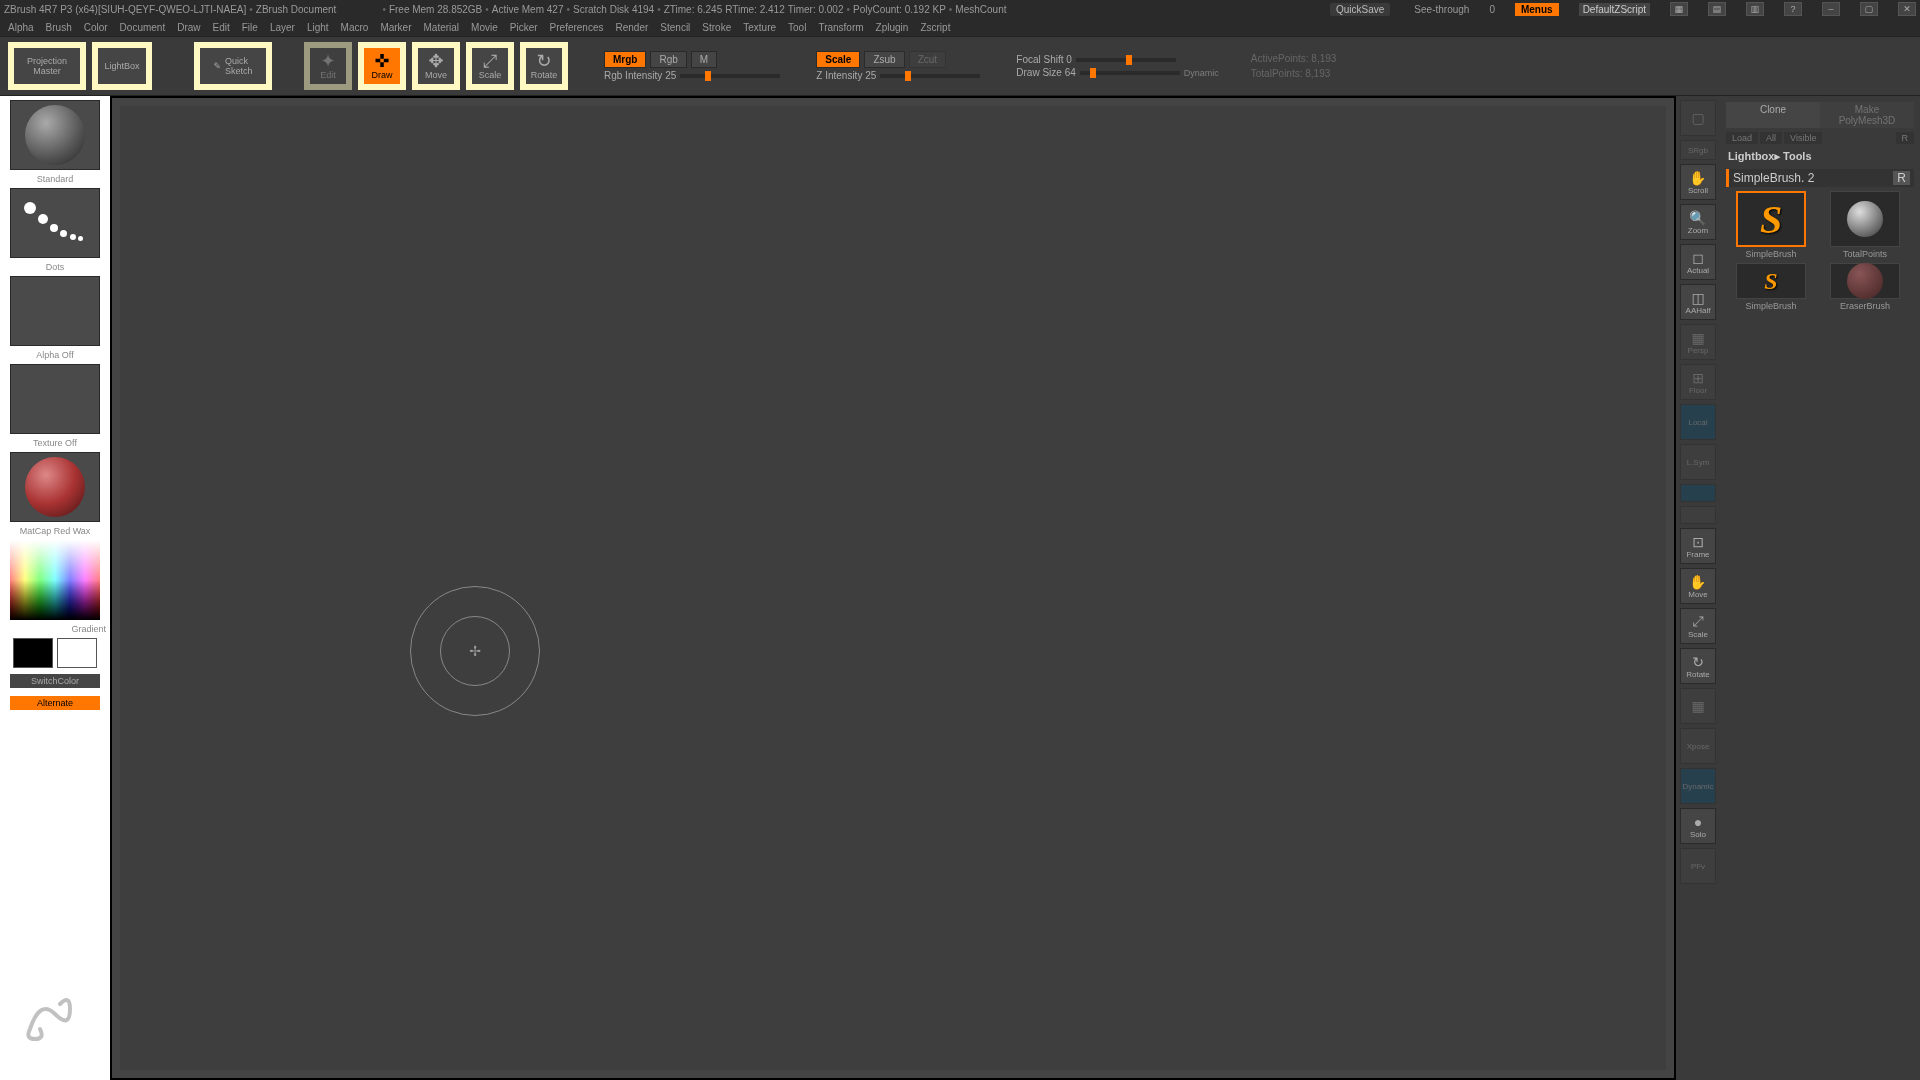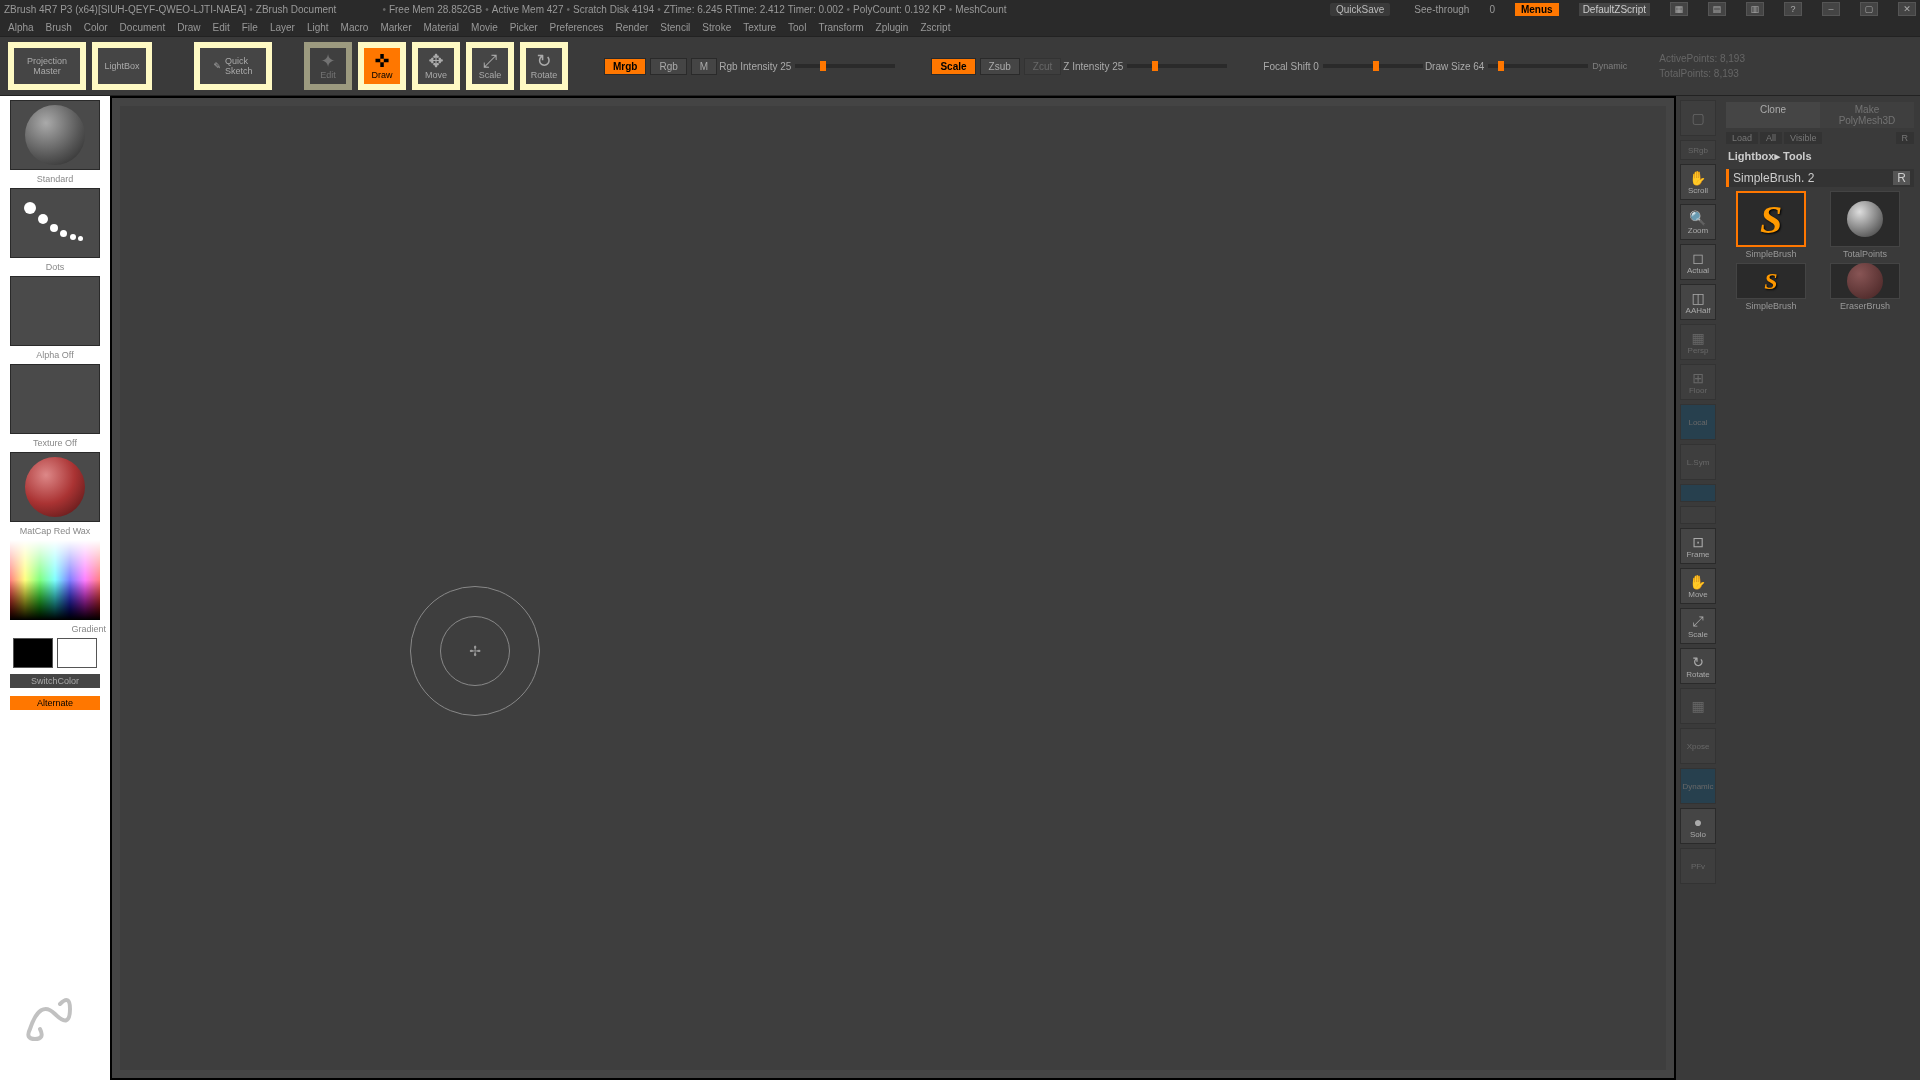--- a/index.html
+++ b/index.html
@@ -15,21 +15,21 @@
 .titlebar-icon{width:18px;height:14px;background:#444;border:1px solid #555;display:flex;align-items:center;justify-content:center;font-size:9px;color:#aaa}
 .menubar{height:18px;background:#2a2a2a;display:flex;align-items:center;padding:0 8px;font-size:10px;color:#999;gap:12px}
 .menubar span{cursor:pointer}
 .toolbar{height:60px;background:#3a3a3a;display:flex;align-items:center;padding:0 8px;gap:6px;border-top:1px solid #222;border-bottom:1px solid #222}
 .tool-btn{width:48px;height:48px;background:#454545;border:6px solid #fef9c3;display:flex;flex-direction:column;align-items:center;justify-content:center;font-size:9px;color:#aaa;position:relative}
 .tool-btn.active{background:#ff7700;color:#000}
 .tool-btn.wide{width:78px}
 .tool-btn .icon{font-size:18px;line-height:1}
 .tool-label-btn{background:#454545;padding:2px 8px;font-size:10px;color:#aaa;border:1px solid #2a2a2a}
 .tool-label-btn.active{background:#ff7700;color:#000;font-weight:bold}
-.slider-group{display:flex;flex-direction:row;gap:2px;margin-left:4px}
+.slider-group{display:flex;flex-direction:column;gap:2px;margin-left:4px}
 .slider-row{display:flex;align-items:center;gap:4px;font-size:10px;color:#aaa}
 .slider-bar{width:100px;height:4px;background:#2a2a2a;position:relative}
 .slider-bar .handle{position:absolute;width:6px;height:10px;background:#ff7700;top:-3px}
 .main{display:flex;height:calc(100% - 96px)}
 .left-panel{width:110px;background:#ffffff;padding:4px;display:flex;flex-direction:column;gap:4px}
 .left-thumb{width:90px;height:70px;background:#4a4a4a;border:1px solid #2a2a2a;margin:0 auto;display:flex;align-items:center;justify-content:center;position:relative}
 .left-label{font-size:9px;color:#888;text-align:center}
 .sphere-preview{width:60px;height:60px;border-radius:50%;background:radial-gradient(circle at 35% 30%,#aaa,#555 60%,#222)}
 .dots-preview{position:relative;width:70px;height:50px}
 .dots-preview .d{position:absolute;background:#fff;border-radius:50%}

